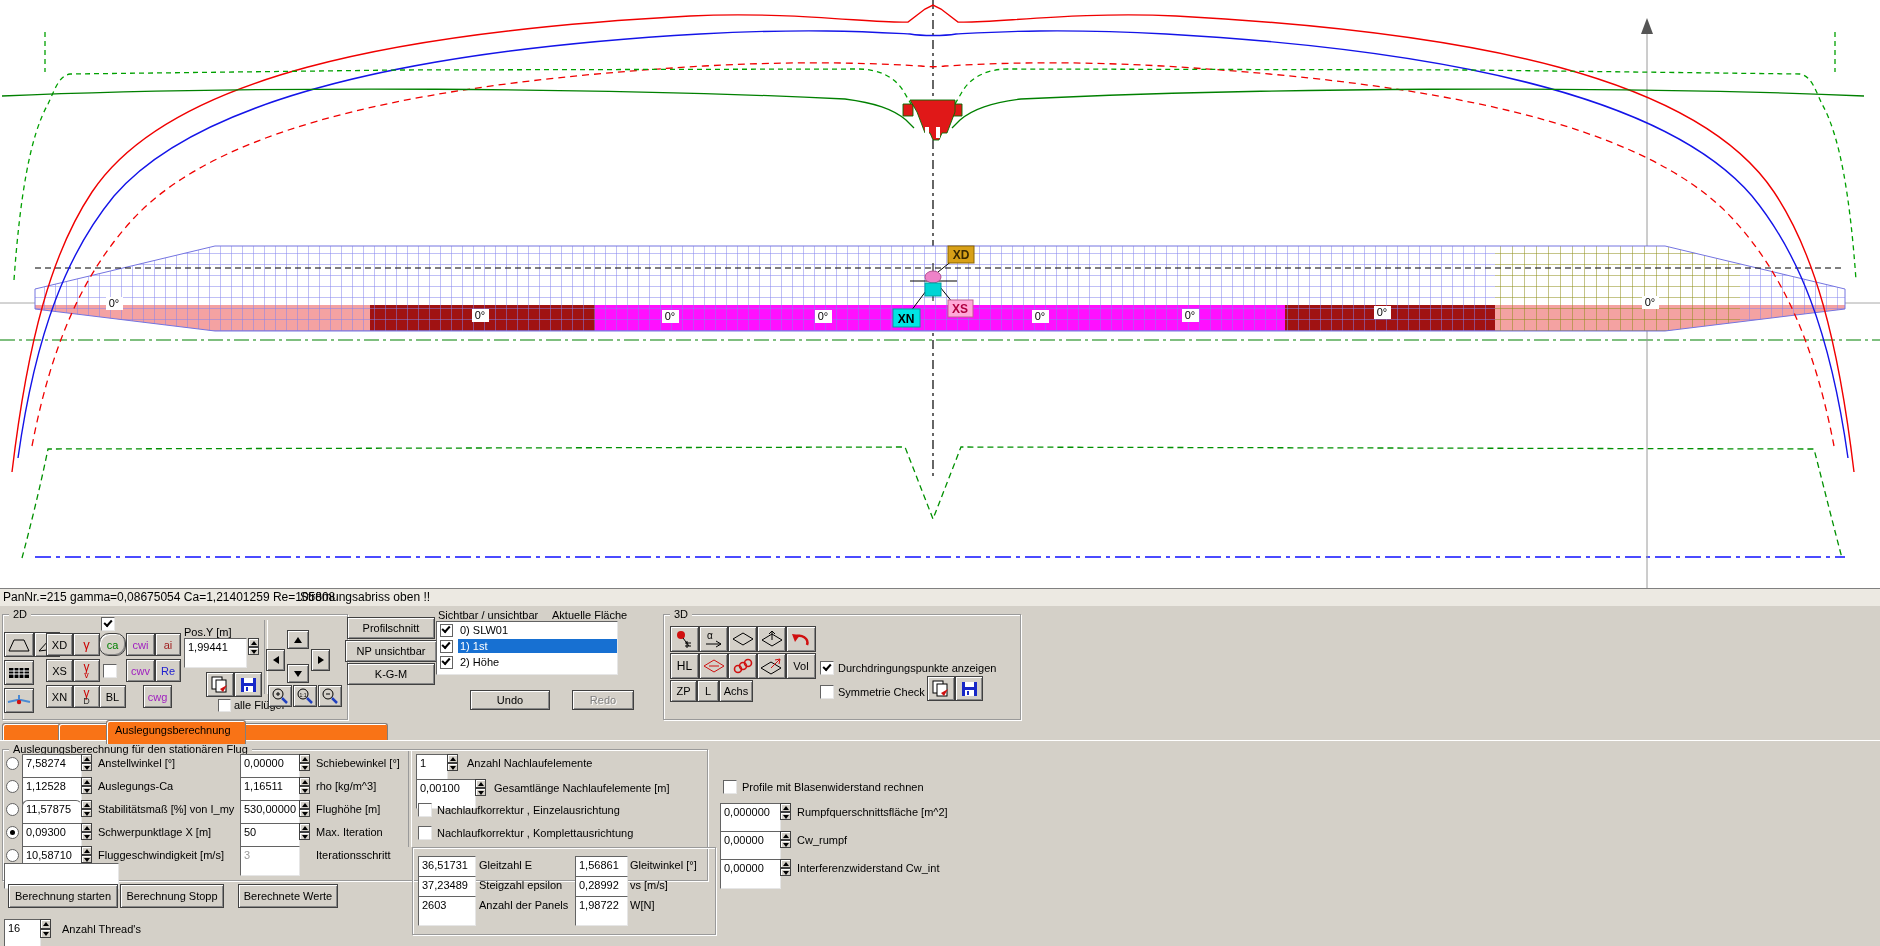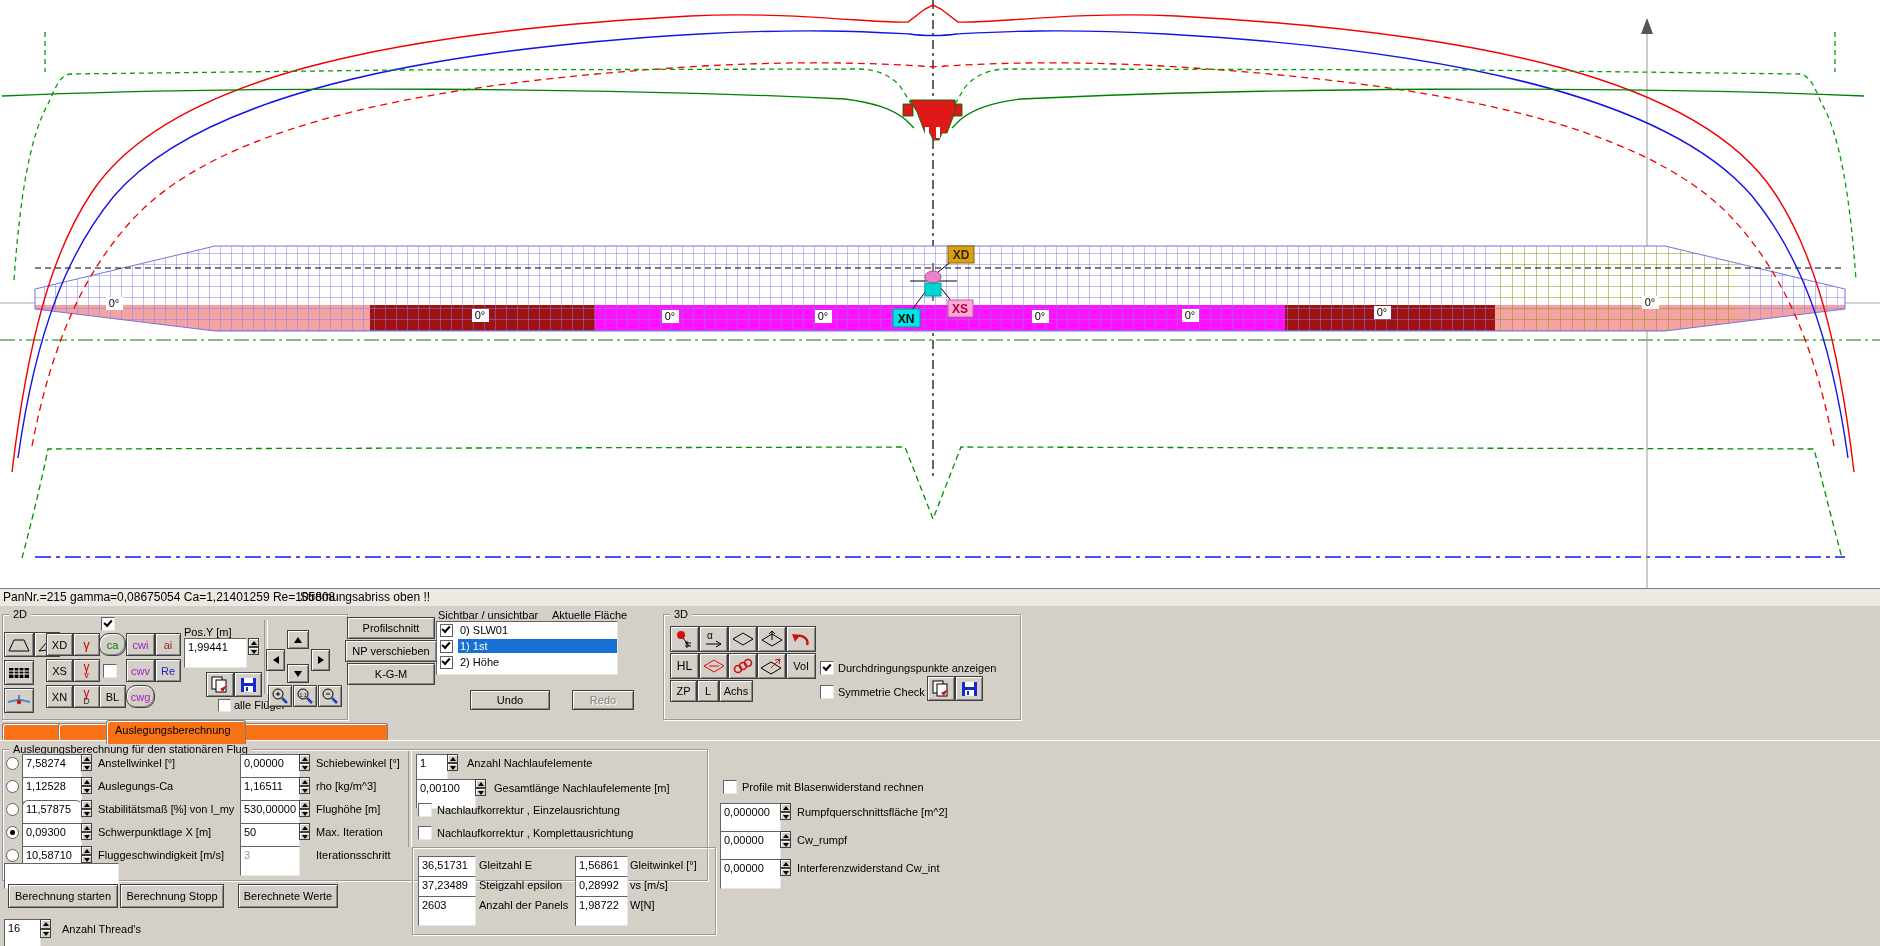--- a/index.html
+++ b/index.html
@@ -246,21 +246,21 @@
   <div class="btn" style="left:99px;top:79px;width:25px;height:21px;">
       <span>BL</span>
     </div>
 
   <div class="btn" style="left:126px;top:27px;width:27px;height:21px;color:#a020c0;">
       <span>cwi</span>
     </div>
   <div class="btn" style="left:126px;top:53px;width:27px;height:21px;color:#a020c0;">
       <span>cwv</span>
     </div>
-  <div class="btn" style="left:126px;top:79px;width:27px;height:21px;color:#a020c0;border-radius:10px;">
+  <div class="btn" style="left:143px;top:79px;width:27px;height:21px;color:#a020c0;">
       <span>cwg</span>
     </div>
 
   <div class="btn" style="left:155px;top:27px;width:24px;height:21px;color:#a02020;">
       <span>ai</span>
     </div>
   <div class="btn" style="left:155px;top:53px;width:24px;height:21px;color:#2020d0;">
       <span>Re</span>
     </div>
 
@@ -322,21 +322,21 @@
         <circle cx="6" cy="6" r="5" fill="none" stroke="#000"></circle>
         <path d="M4 6 H8" stroke="#000"></path>
         <path d="M10 10 L15 15" stroke="#2040c0" stroke-width="2.5"></path>
       </svg>
   </div>
 
   <div class="btn" style="left:347px;top:11px;width:86px;height:20px;">
       <span>Profilschnitt</span>
     </div>
   <div class="btn" style="left:345px;top:34px;width:90px;height:20px;">
-      <span>NP verschieben</span>
+      <span>NP unsichtbar</span>
     </div>
   <div class="btn" style="left:347px;top:57px;width:86px;height:20px;">
       <span>K-G-M</span>
     </div>
 
   <div class="lbl" style="left:438px;top:3px;">Sichtbar / unsichtbar</div>
   <div class="lbl" style="left:552px;top:3px;">Aktuelle Fläche</div>
   <div class="list" style="left:436px;top:15px;width:180px;height:52px;">
     <div class="li">
         <span class="lcb"></span>

